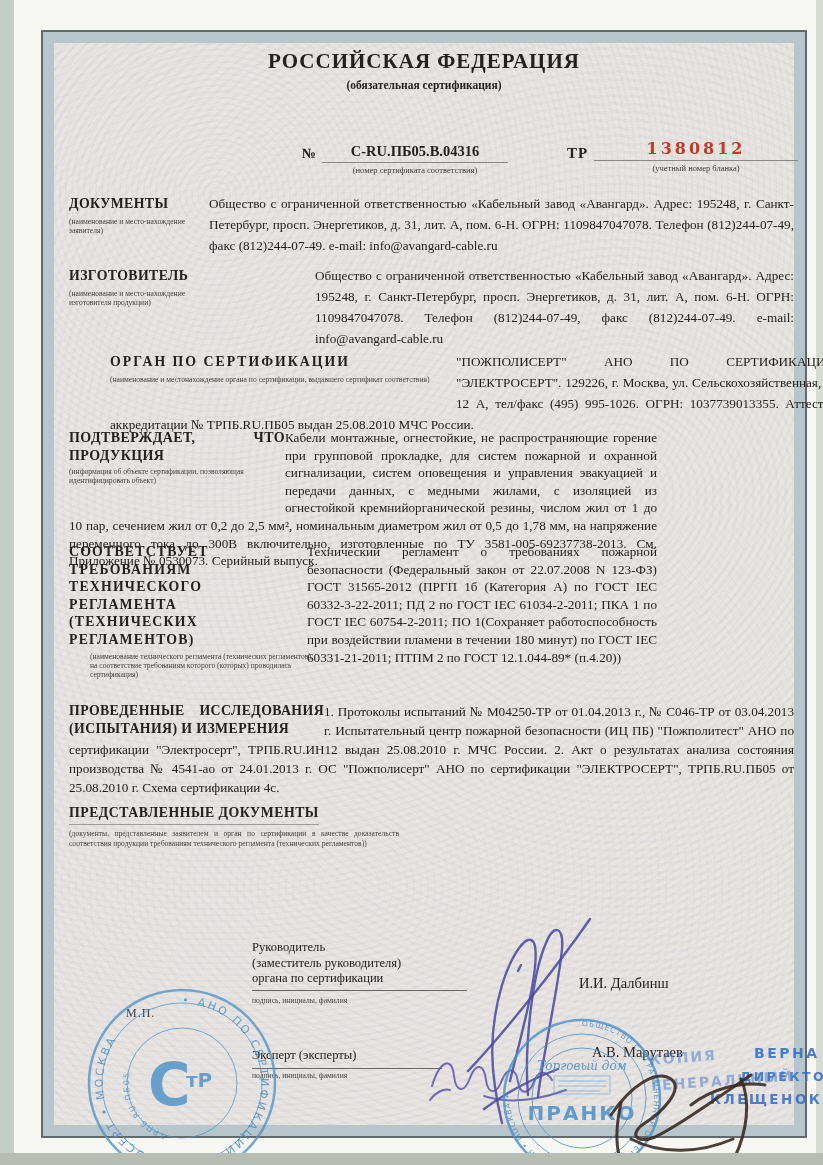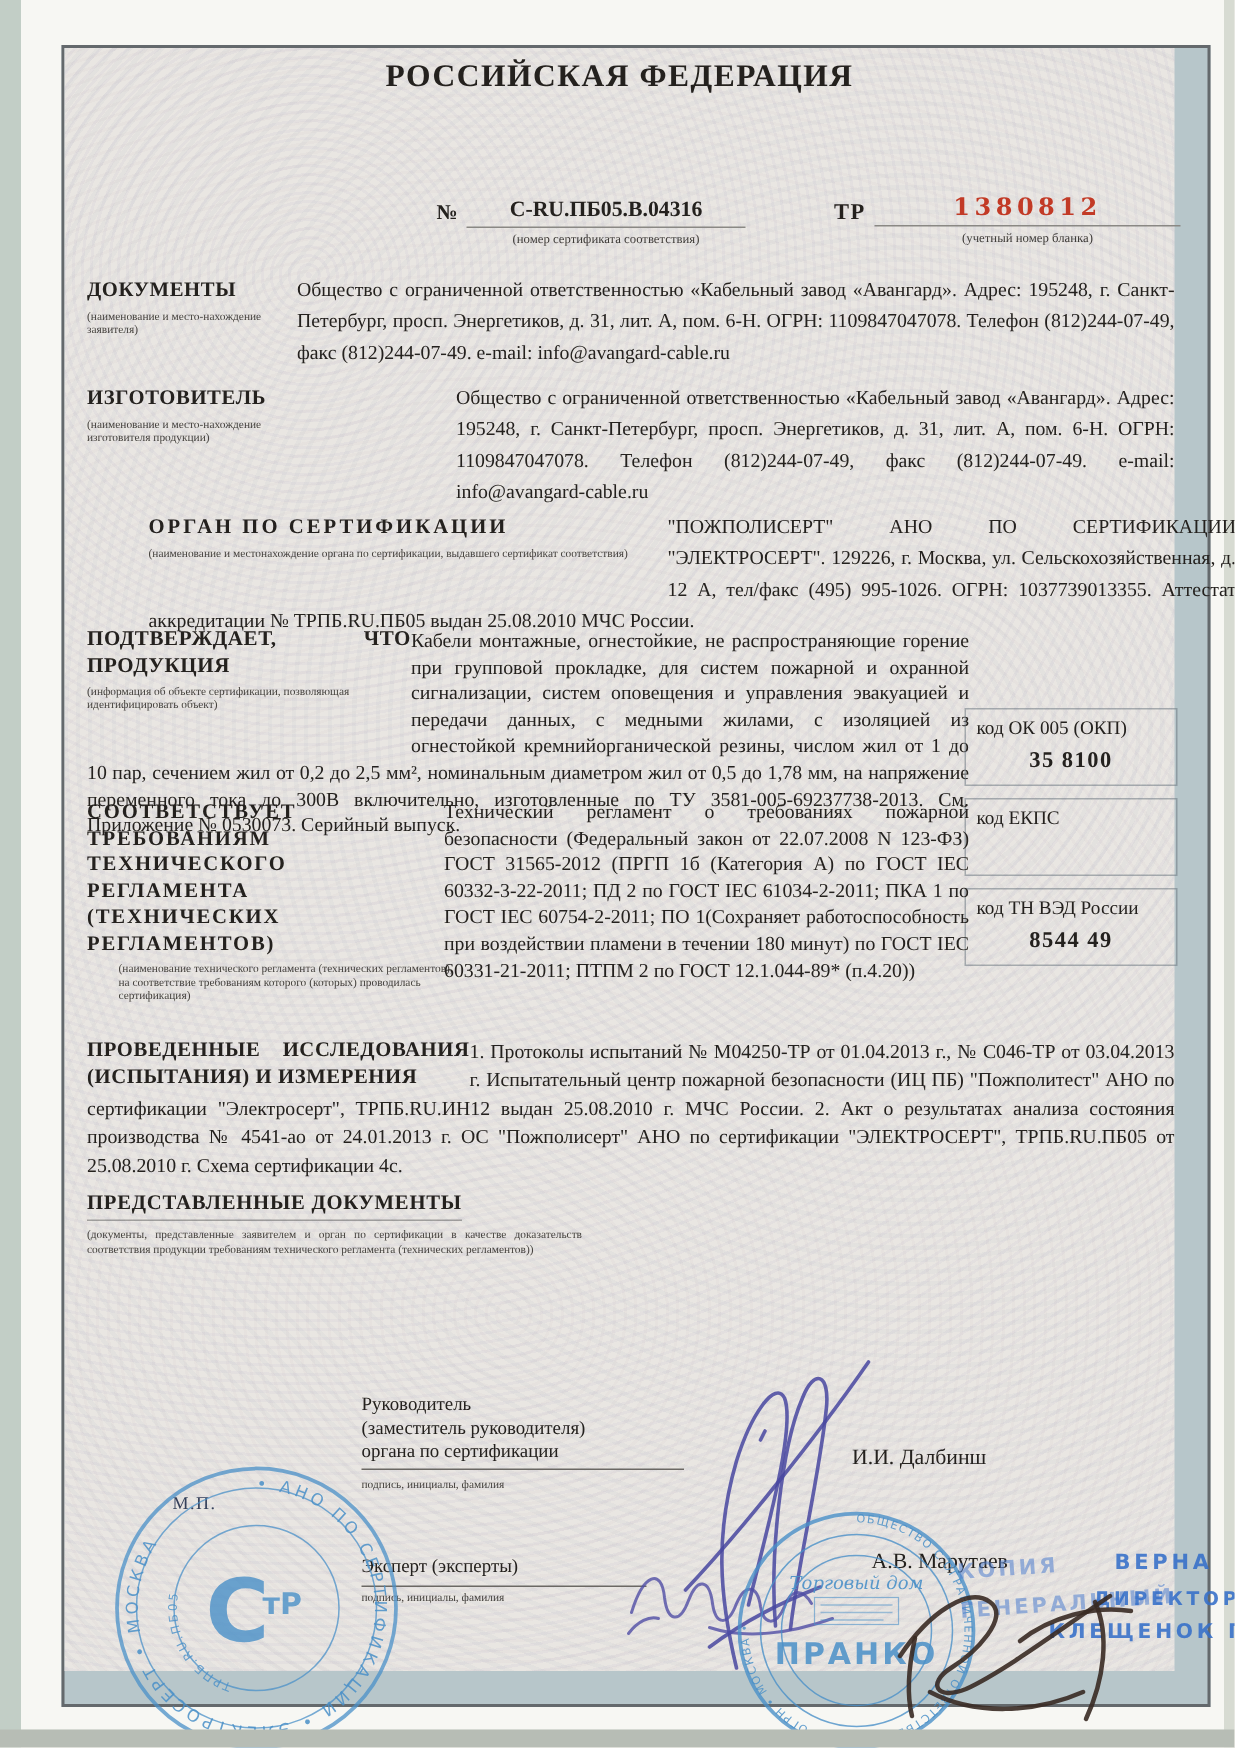--- a/index.html
+++ b/index.html
@@ -9,21 +9,21 @@
     font-family:"Liberation Serif","DejaVu Serif",serif;
     color:#24211e;
   }
   .scan-strip-left{position:absolute;left:0;top:0;width:14px;height:1165px;background:#c2cec6;}
   .scan-strip-right{position:absolute;right:0;top:0;width:7px;height:1165px;background:#d7dbd2;}
   .scan-strip-bottom{position:absolute;left:0;bottom:0;width:823px;height:12px;background:#b7bdb5;}
   .sheet{position:absolute;left:14px;top:0;width:802px;height:1153px;background:#f7f7f3;}
 
   .frame{
     position:absolute;left:27px;top:30px;width:766px;height:1108px;
-    border:2px solid #64696c;background:#b7c6ca;box-sizing:border-box;
+    border:2px solid #64696c;background:#b7c6ca;box-sizing:border-box;padding:11px;
   }
   .paper{
     position:relative;width:740px;height:1082px;
     background-color:#e9e6e2;
     background-image:
       repeating-radial-gradient(circle at 22% 14%, rgba(150,140,188,0.07) 0 2px, transparent 2px 6px),
       repeating-radial-gradient(circle at 76% 42%, rgba(128,150,172,0.06) 0 3px, transparent 3px 8px),
       repeating-radial-gradient(circle at 40% 78%, rgba(175,148,160,0.05) 0 2px, transparent 2px 7px);
   }
 
@@ -113,20 +113,21 @@
 <body>
 
 <div class="scan-strip-left"></div>
 <div class="scan-strip-right"></div>
 <div class="sheet">
   <div class="frame">
     <div class="paper">
 
       <div class="abs hdr">
         <div class="hdr-country">РОССИЙСКАЯ ФЕДЕРАЦИЯ</div>
+        <div class="hdr-sub">(обязательная сертификация)</div>
       </div>
 
       <div class="abs numrow">
         <span class="num-sign">№</span>
         <span class="num-box">
           <span class="u-line">C-RU.ПБ05.В.04316</span>
           <span class="u-cap">(номер сертификата соответствия)</span>
         </span>
         <span class="tr-sign">ТР</span>
         <span class="tr-box">
@@ -160,34 +161,20 @@
       </div>
 
       <div class="abs sec sec-product">
         <span class="lbl">
           <span>ПОДТВЕРЖДАЕТ, ЧТО ПРОДУКЦИЯ</span>
           <span class="note">(информация об объекте сертификации, позволяющая идентифицировать объект)</span>
         </span>
         <span>Кабели монтажные, огнестойкие, не распространяющие горение при групповой прокладке, для систем пожарной и охранной сигнализации, систем оповещения и управления эвакуацией и передачи данных, с медными жилами, с изоляцией из огнестойкой кремнийорганической резины, числом жил от 1 до 10 пар, сечением жил от 0,2 до 2,5 мм², номинальным диаметром жил от 0,5 до 1,78 мм, на напряжение переменного тока до 300В включительно, изготовленные по ТУ 3581-005-69237738-2013. См. Приложение № 0530073. Серийный выпуск.</span>
       </div>
 
-      <div class="abs codes-col">
-        <div class="code-box">
-          <div class="code-label">код ОК 005 (ОКП)</div>
-          <div class="code-value">35 8100</div>
-        </div>
-        <div class="code-box">
-          <div class="code-label">код ЕКПС</div>
-          <div class="code-value"></div>
-        </div>
-        <div class="code-box">
-          <div class="code-label">код ТН ВЭД России</div>
-          <div class="code-value">8544 49</div>
-        </div>
-      </div>
 
       <div class="abs sec sec-compliance">
         <span class="lbl">
           <span>СООТВЕТСТВУЕТ ТРЕБОВАНИЯМ ТЕХНИЧЕСКОГО РЕГЛАМЕНТА (ТЕХНИЧЕСКИХ РЕГЛАМЕНТОВ)</span>
           <span class="note">(наименование технического регламента (технических регламентов), на соответствие требованиям которого (которых) проводилась сертификация)</span>
         </span>
         <span>Технический регламент о требованиях пожарной безопасности (Федеральный закон от 22.07.2008 N 123-ФЗ) ГОСТ 31565-2012 (ПРГП 1б (Категория А) по ГОСТ IEC 60332-3-22-2011; ПД 2 по ГОСТ IEC 61034-2-2011; ПКА 1 по ГОСТ IEC 60754-2-2011; ПО 1(Сохраняет работоспособность при воздействии пламени в течении 180 минут) по ГОСТ IEC 60331-21-2011; ПТПМ 2 по ГОСТ 12.1.044-89* (п.4.20))</span>
       </div>
 
       <div class="abs sec sec-research">

